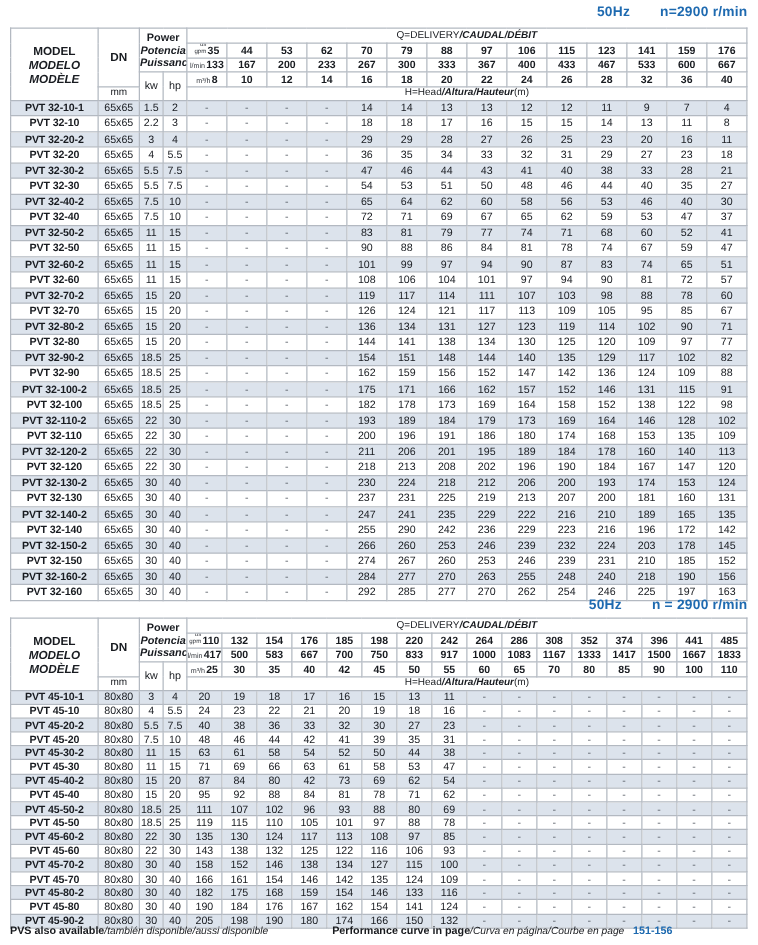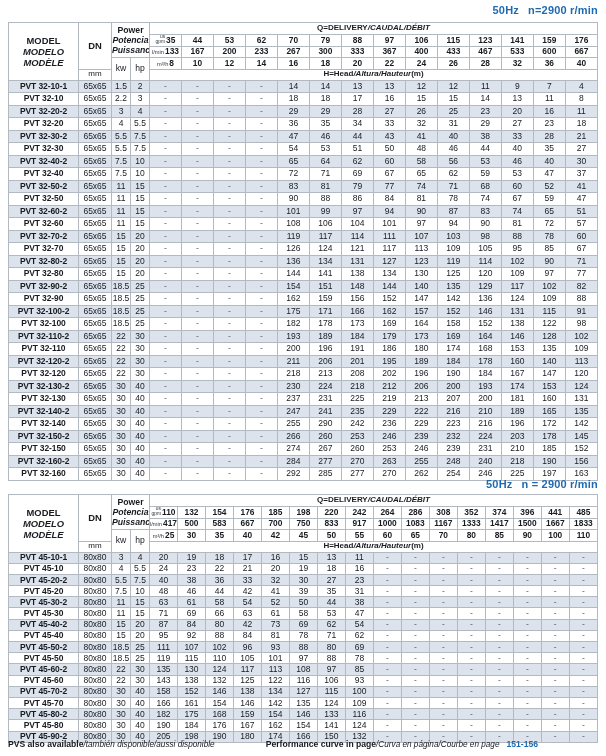--- a/index.html
+++ b/index.html
@@ -2,21 +2,21 @@
 <html><head>
 <meta charset="utf-8">
 <style>
   html,body{margin:0;padding:0;background:#ffffff;}
   body{width:606px;height:756px;overflow:hidden;font-family:"Liberation Sans",sans-serif;
        -webkit-font-smoothing:antialiased;}
   .page{position:relative;width:606px;height:756px;background:#fff;}
 
   
   .freqline{position:absolute;left:8px;width:590px;display:flex;justify-content:flex-end;
-            gap:9px;font-weight:bold;font-size:11px;color:#1e6ab0;letter-spacing:.2px;}
+            gap:24px;font-weight:bold;font-size:11px;color:#1e6ab0;letter-spacing:.2px;}
   .freq1{top:4px;} .freq2{top:478px;}
 
   
   .twrap{position:absolute;left:8px;}
   .tw1{top:22px;} .tw2{top:494px;}
   table.pump{border-collapse:collapse;table-layout:fixed;width:590px;background:#fff;
              border:1.5px solid #41454c;}
   .pump th,.pump td{border:0.75px solid #b3b9c1;padding:0;margin:0;text-align:center;
              vertical-align:middle;color:#181b20;overflow:hidden;white-space:nowrap;
              font-weight:normal;line-height:1.05;}
@@ -24,21 +24,21 @@
   .pump thead th{background:#fff;}
 
   
   th.model-h .mb{font-size:9.4px;font-weight:bold;}
   th.model-h .mi{font-size:9.4px;font-weight:bold;font-style:italic;}
   th.model-h div{line-height:1.18;}
   th.dn-h{font-size:9.4px;font-weight:bold;}
   th.power-h .pb{font-size:8.7px;font-weight:bold;line-height:1.15;}
   th.power-h .pi{font-size:8.7px;font-weight:bold;font-style:italic;line-height:1.15;}
   th.q-h{height:11px;font-size:8px;}
-  .qb{font-weight:bold;} .qi{font-weight:bold;font-style:italic;}
+  .qb{font-weight:normal;} .qi{font-weight:bold;font-style:italic;}
   tr.r-gpm th,tr.r-lmin th,tr.r-m3h th{height:10.5px;}
   tr.r-h th{height:10px;font-size:8px;}
   th.fv{font-size:8.4px;font-weight:bold;}
   .fw{display:flex;align-items:center;justify-content:center;gap:1px;}
   .fvv{font-weight:bold;font-size:8.4px;}
   .ustack i{display:block;font-style:normal;font-size:4.9px;line-height:1;color:#33373d;text-align:right;font-weight:normal;}
   .uline i{font-style:normal;font-size:5.7px;color:#33373d;font-weight:normal;}
   th.kw-h,th.hp-h,th.mm-h{font-size:8.6px;font-weight:normal;}
 
   

